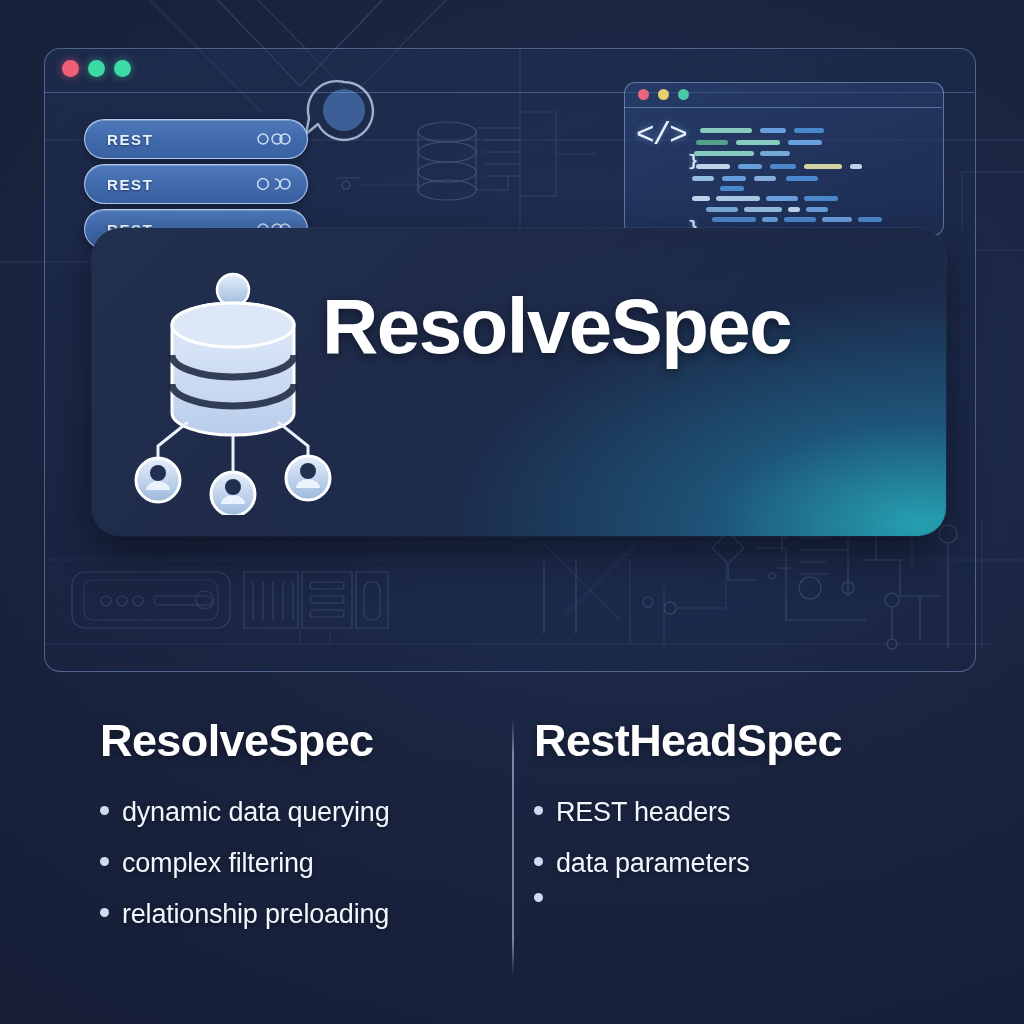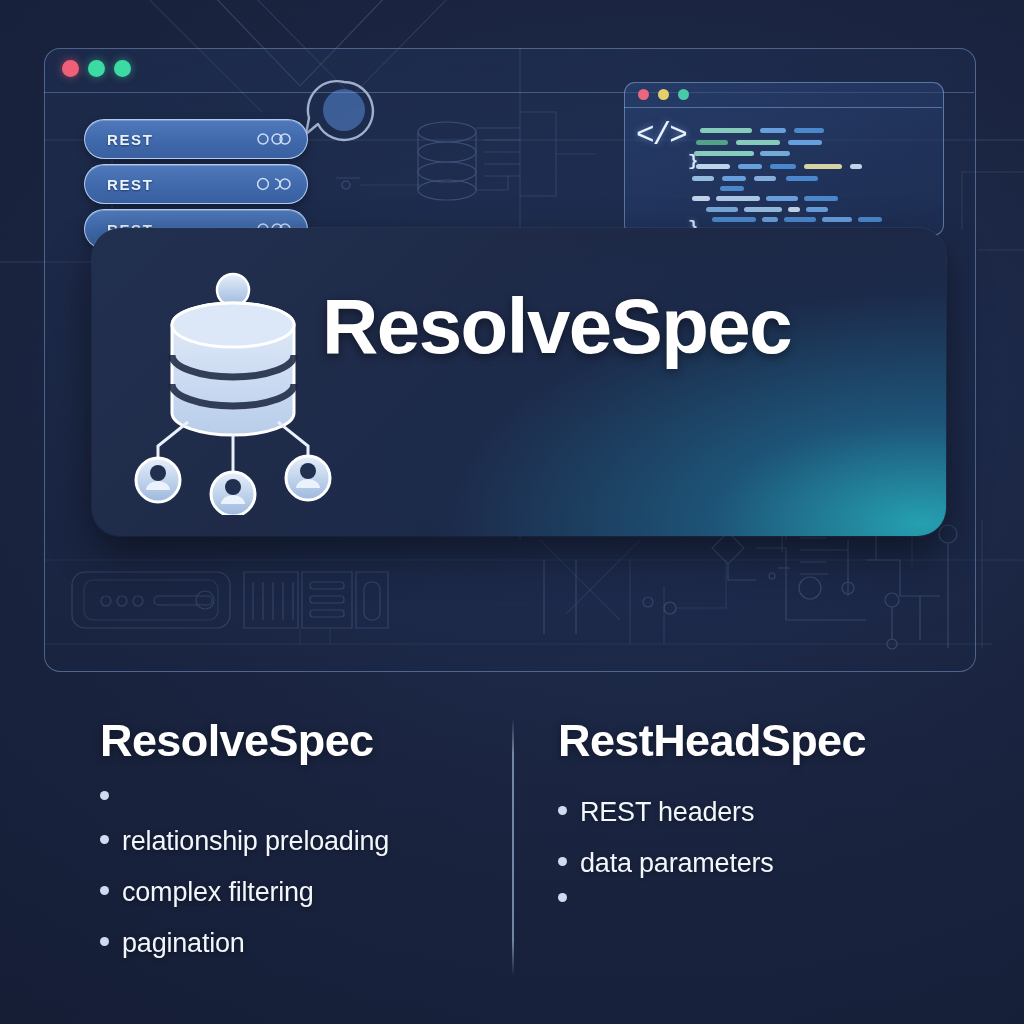--- a/index.html
+++ b/index.html
@@ -76,21 +76,21 @@
      text-shadow:0 3px 10px rgba(0,0,0,.45);}
 
   
   .dbicon{position:absolute;left:118px;top:250px;width:230px;height:265px;}
 
   
   .divider{position:absolute;left:512px;top:718px;width:2px;height:258px;
      background:linear-gradient(180deg,rgba(190,215,250,0) 0%,rgba(190,215,250,.55) 14%,rgba(190,215,250,.55) 86%,rgba(190,215,250,0) 100%);}
   .col{position:absolute;top:718px;}
   .col.left{left:100px;width:390px;}
-  .col.right{left:558px;width:400px;}
+  .col.right{left:534px;width:400px;}
   .col h2{margin:0 0 34px 0;color:#fff;font-size:45px;font-weight:700;
      letter-spacing:-.6px;line-height:1;text-shadow:0 2px 8px rgba(0,0,0,.4);}
   .col ul{list-style:none;margin:0;padding:0;}
   .col li{display:flex;align-items:baseline;gap:13px;margin-bottom:20px;
      color:#f2f6fd;font-size:27px;font-weight:400;letter-spacing:-.2px;
      text-shadow:0 1px 5px rgba(0,0,0,.4);}
   .bullet{flex:0 0 auto;width:9px;height:9px;border-radius:50%;
      background:#cfdcf0;transform:translateY(-6px);}
 </style>
 </head>
@@ -324,32 +324,29 @@
 
   <div class="hero-title">ResolveSpec</div>
 
   <div class="divider"></div>
 
   <div class="col left">
     <h2>ResolveSpec</h2>
     <ul>
       <li>
         <span class="bullet"></span>
+        <span>dynamic data querying</span>
+      </li>
+      <li>
+        <span class="bullet"></span>
+        <span>complex filtering</span>
       </li>
       <li>
         <span class="bullet"></span>
         <span>relationship preloading</span>
-      </li>
-      <li>
-        <span class="bullet"></span>
-        <span>complex filtering</span>
-      </li>
-      <li>
-        <span class="bullet"></span>
-        <span>pagination</span>
       </li>
     </ul>
   </div>
 
   <div class="col right">
     <h2>RestHeadSpec</h2>
     <ul>
       <li>
         <span class="bullet"></span>
         <span>REST headers</span>

